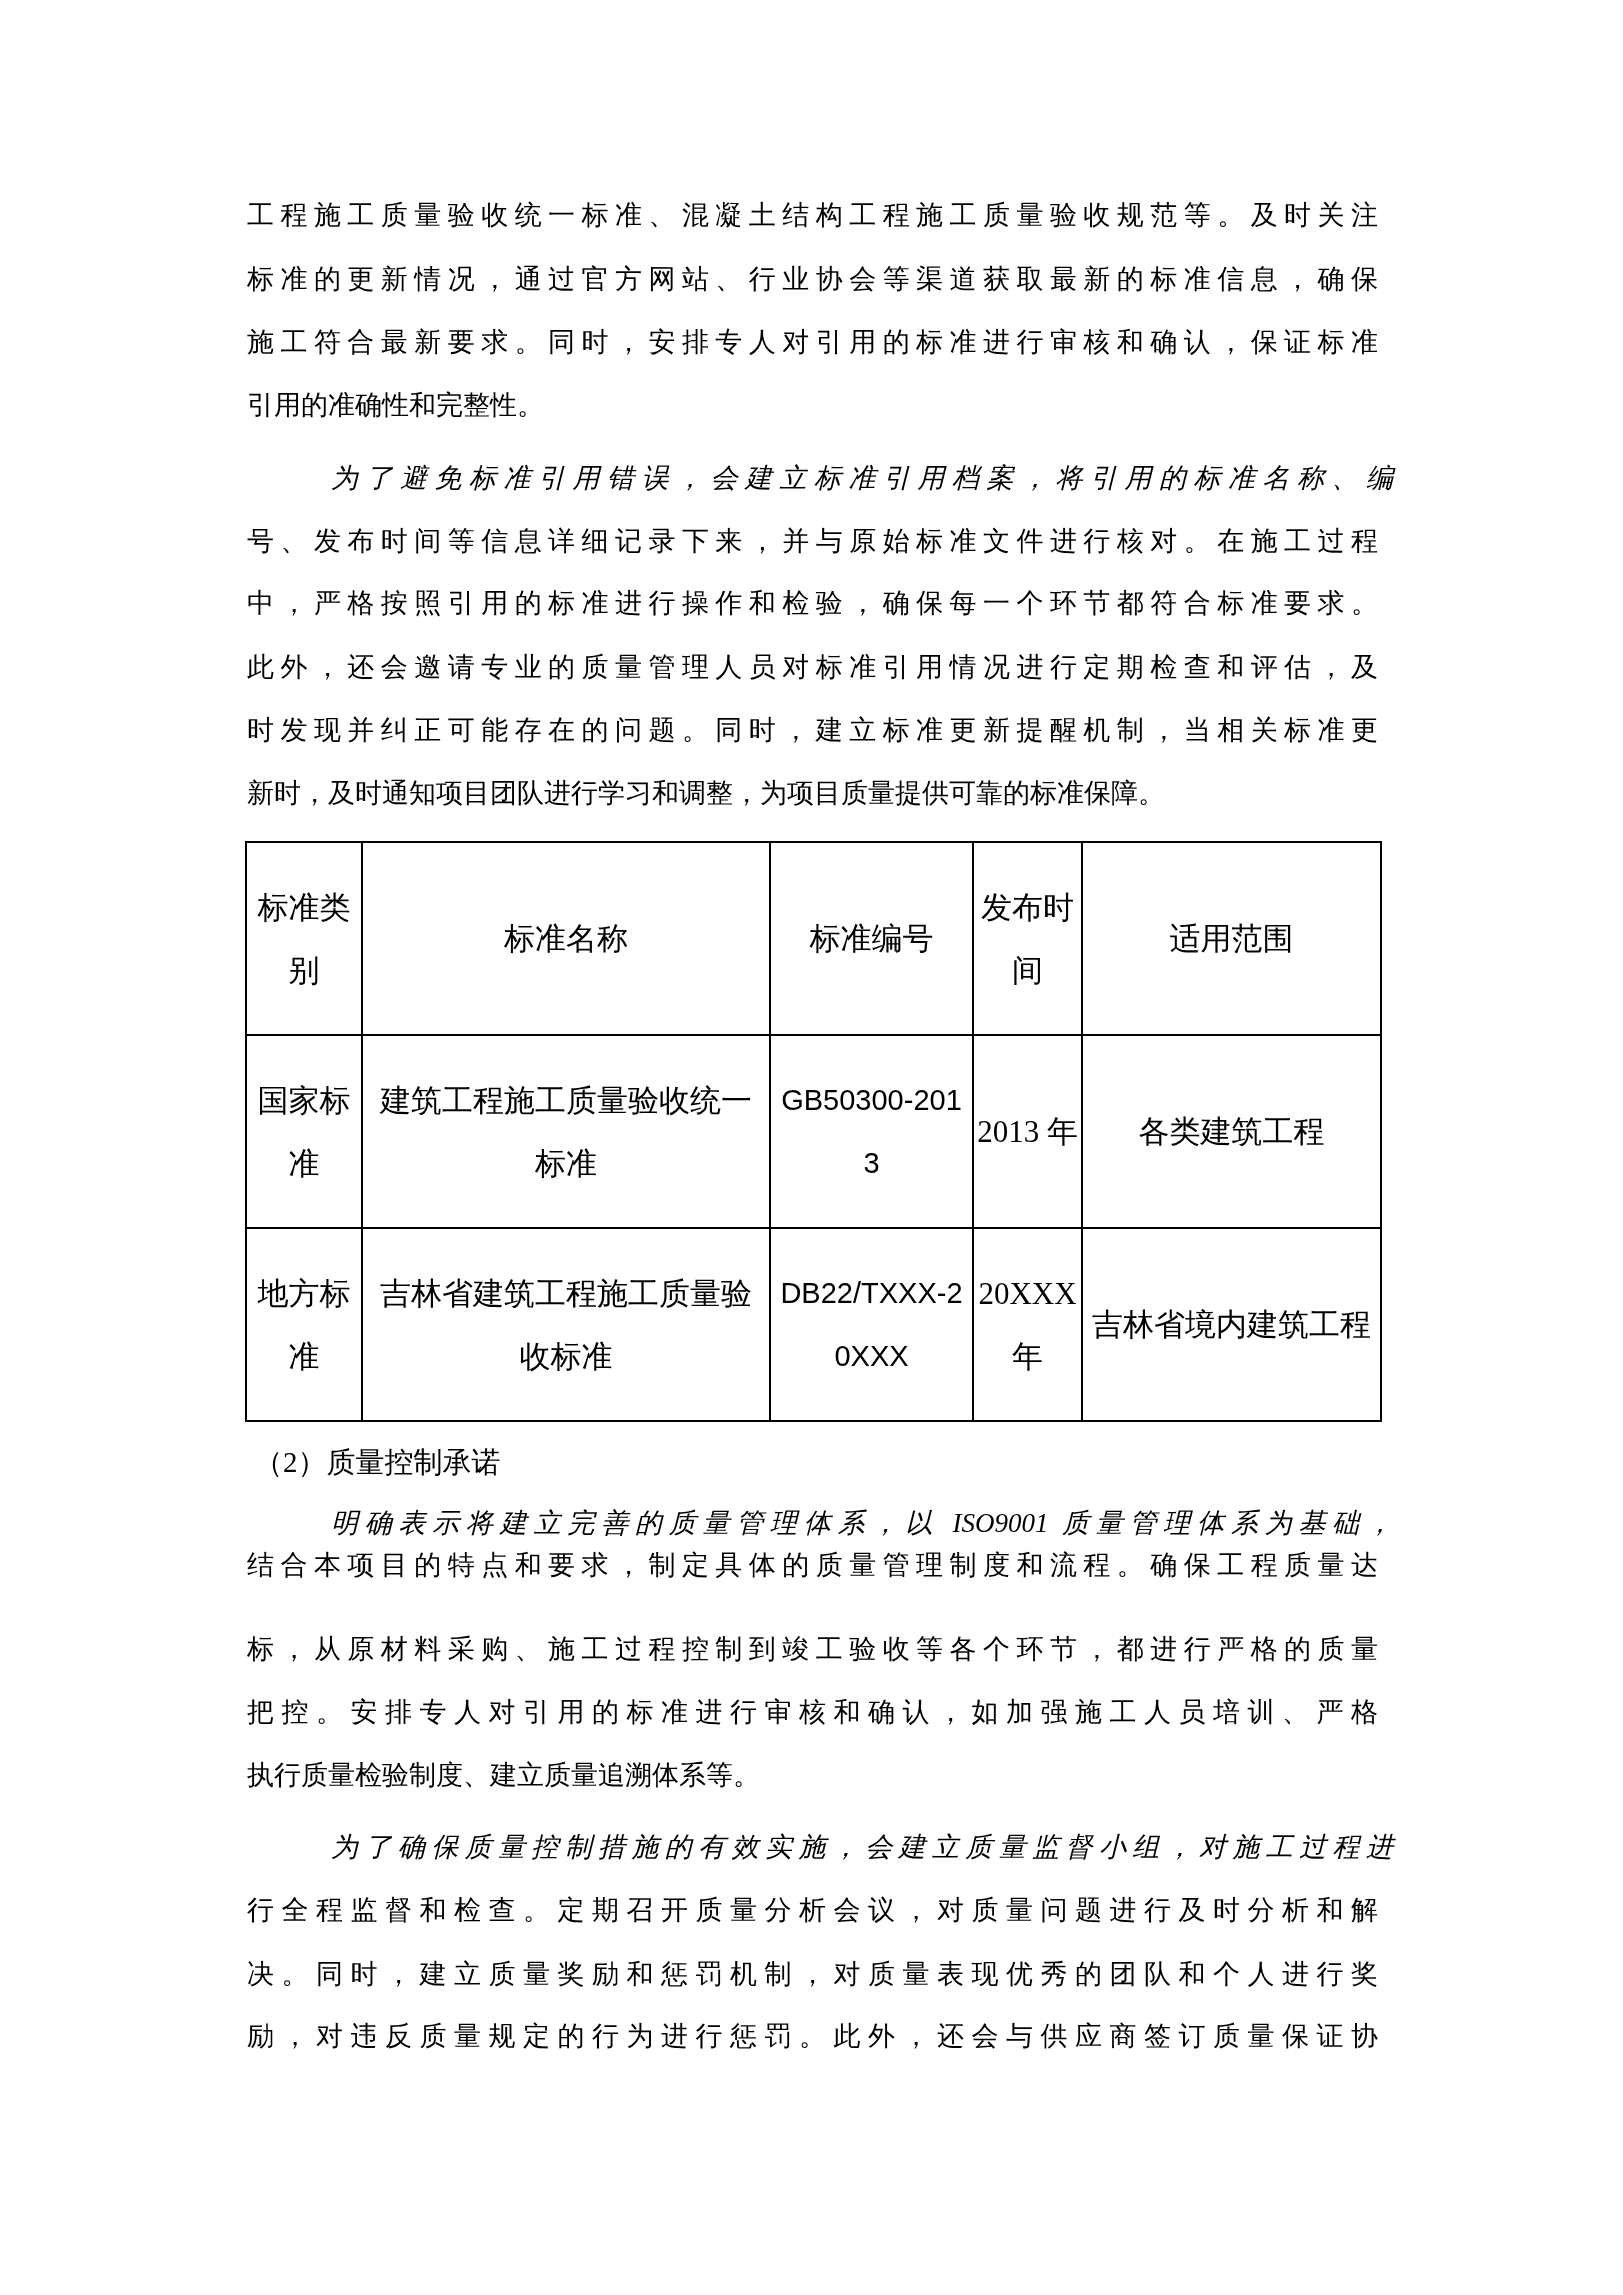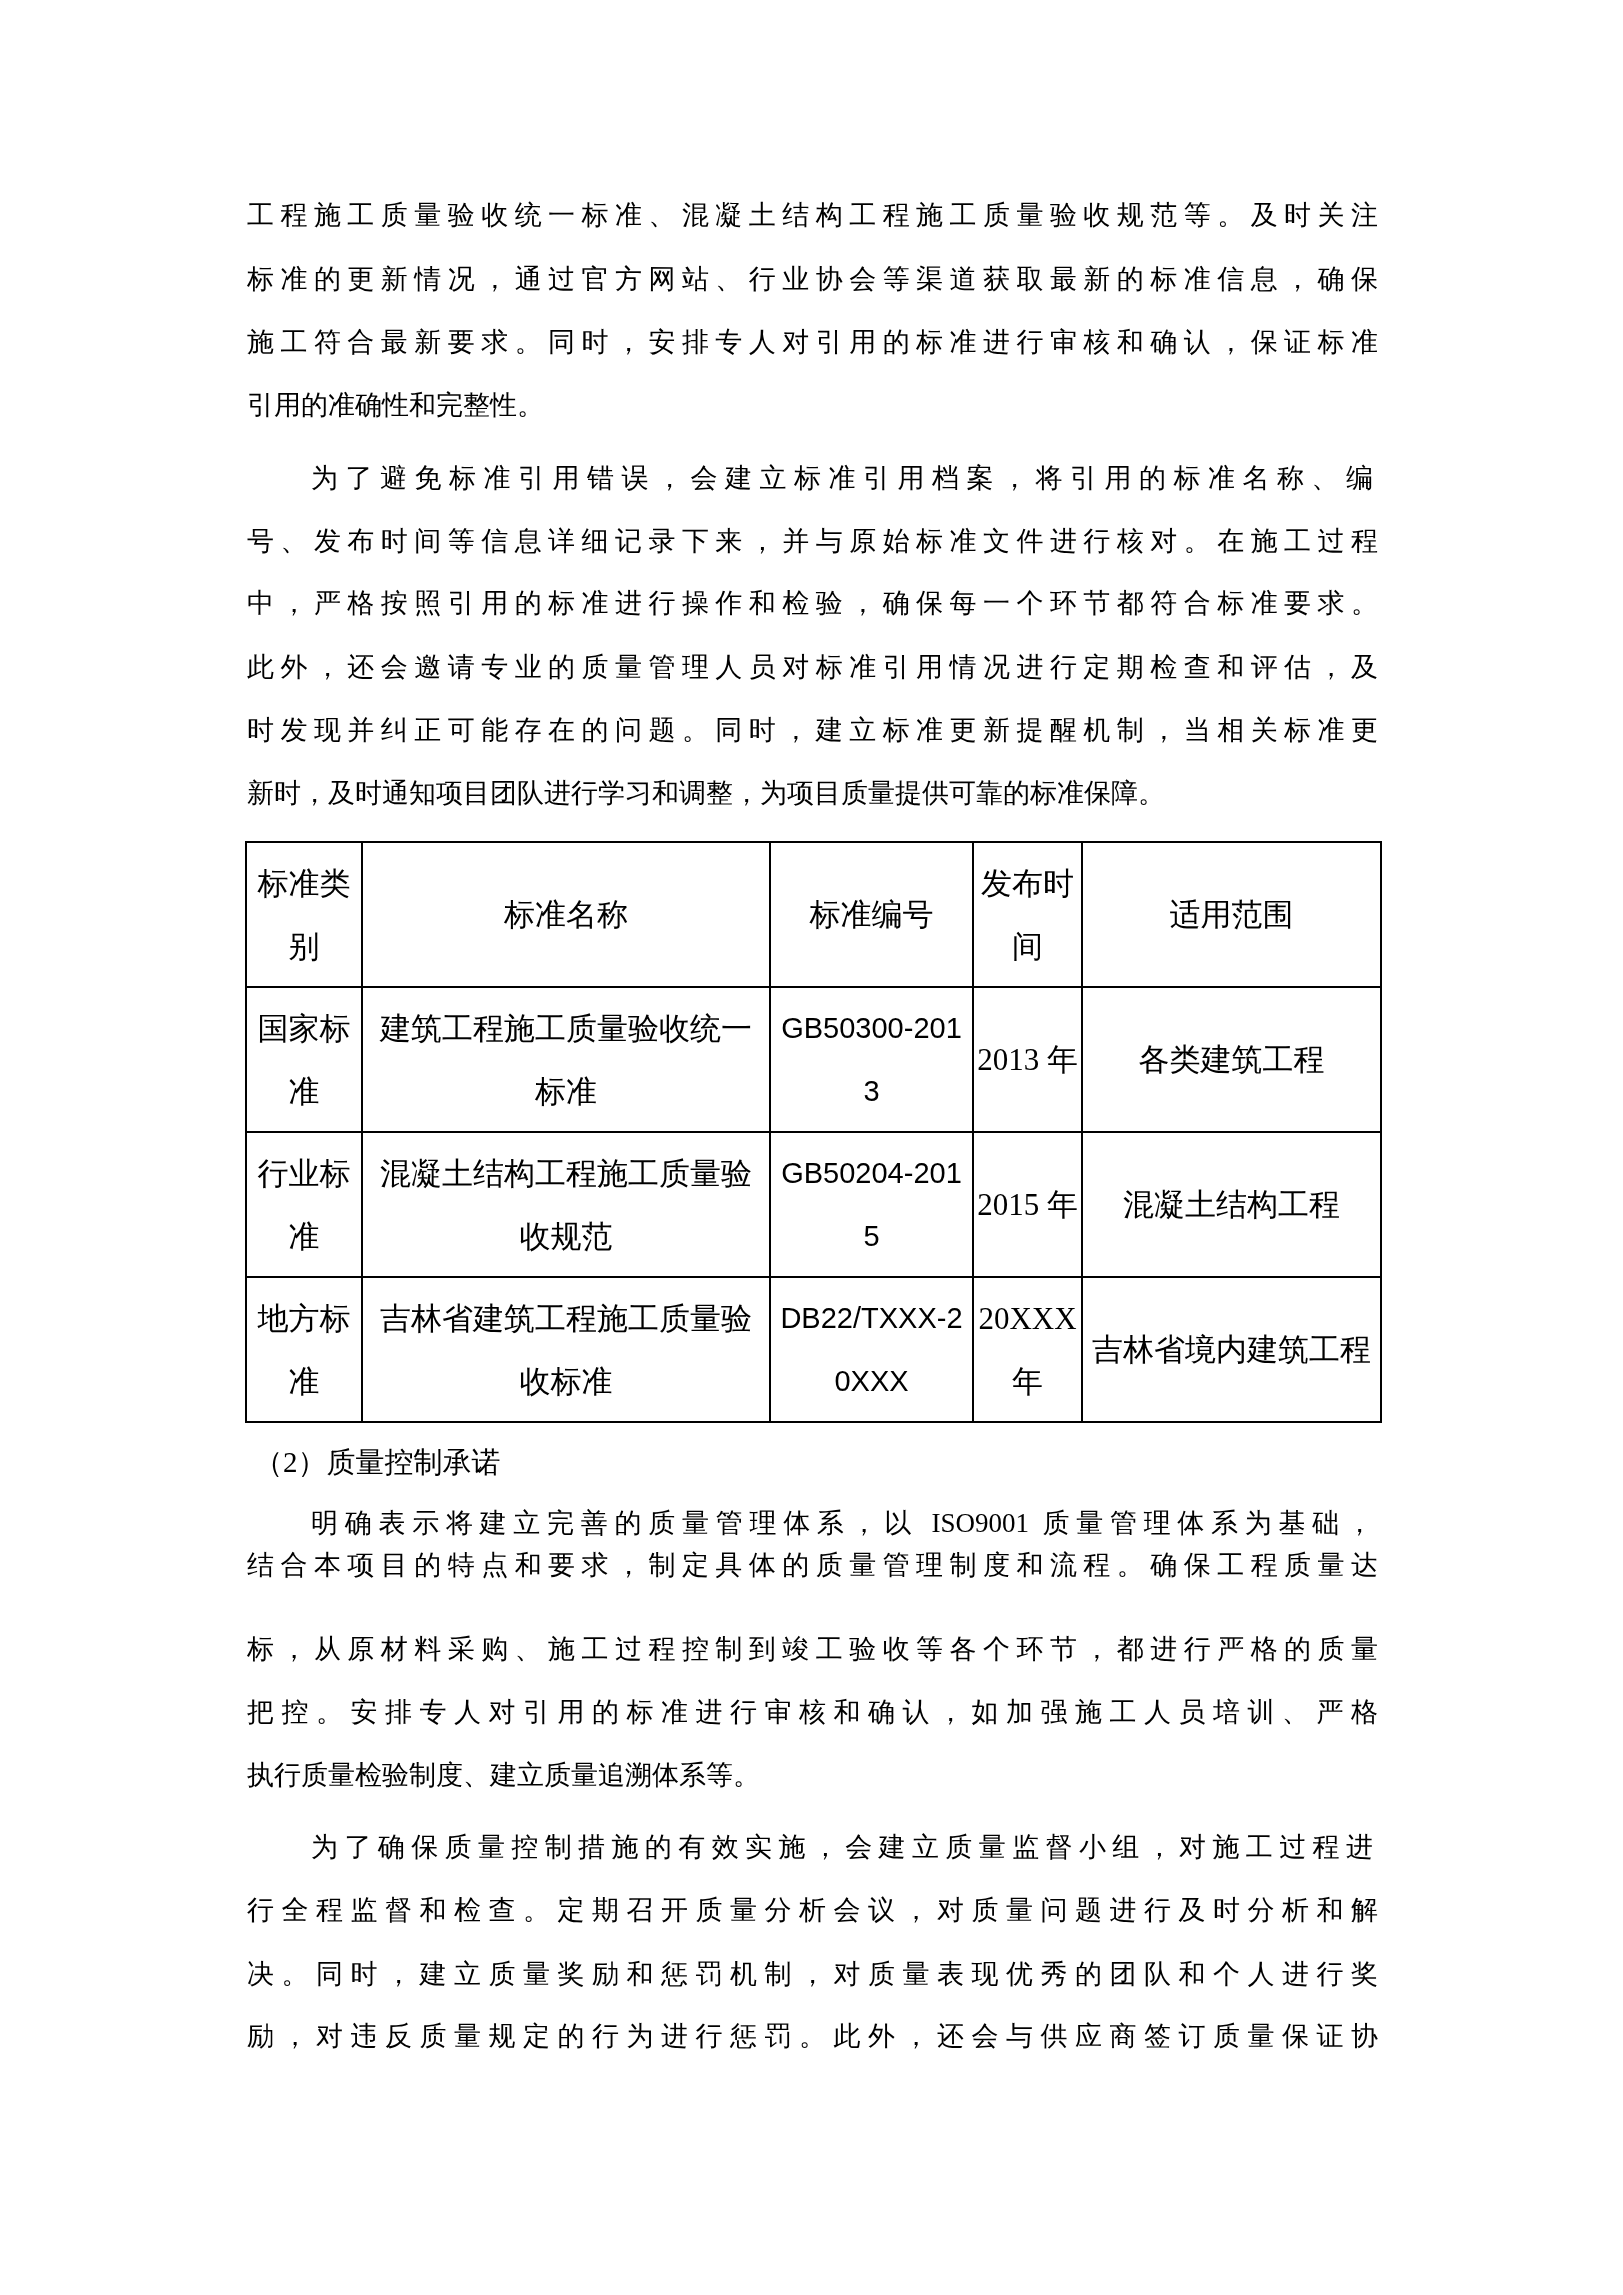--- a/index.html
+++ b/index.html
@@ -14,21 +14,21 @@
     width: 1131px;
     height: 39px;
     line-height: 39px;
     font-size: 27px;
     white-space: nowrap;
     text-align: justify;
     text-align-last: justify;
     letter-spacing: 0px;
   }
   .line.last { text-align-last: left; }
-  .line.indent { left: 311px; width: 1062px; }
+  .line.indent { left: 331px; width: 1062px; font-style: italic; }
   .heading {
     position: absolute;
     left: 254px;
     top: 1445px;
     height: 35px;
     line-height: 35px;
     font-size: 29px;
     white-space: nowrap;
   }
   table.std {
@@ -90,27 +90,20 @@
     <th>适用范围</th>
   </tr>
   <tr>
     <td>国家标准</td>
     <td>建筑工程施工质量验收统一标准</td>
     <td class="code">GB50300-2013</td>
     <td>2013 年</td>
     <td>各类建筑工程</td>
   </tr>
   <tr>
-    <td>行业标准</td>
-    <td>混凝土结构工程施工质量验收规范</td>
-    <td class="code">GB50204-2015</td>
-    <td>2015 年</td>
-    <td>混凝土结构工程</td>
-  </tr>
-  <tr>
     <td>地方标准</td>
     <td>吉林省建筑工程施工质量验收标准</td>
     <td class="code">DB22/TXXX-20XXX</td>
     <td>20XXX 年</td>
     <td>吉林省境内建筑工程</td>
   </tr>
 </tbody>
   </table>
 
 <div class="heading">（2）质量控制承诺</div>

